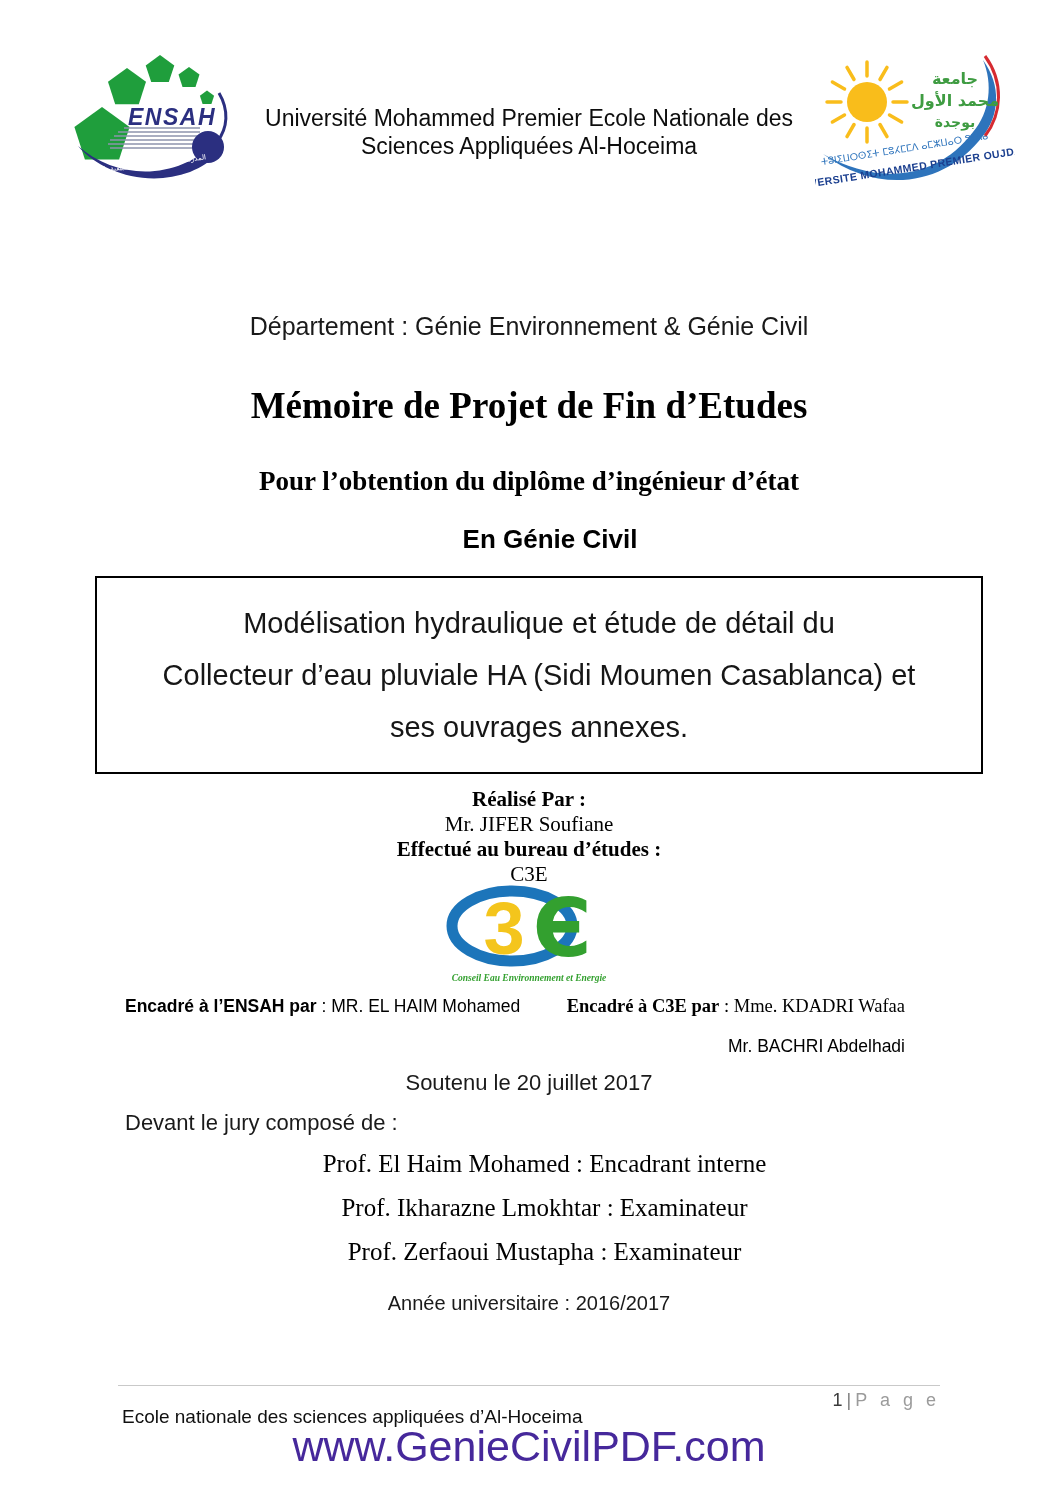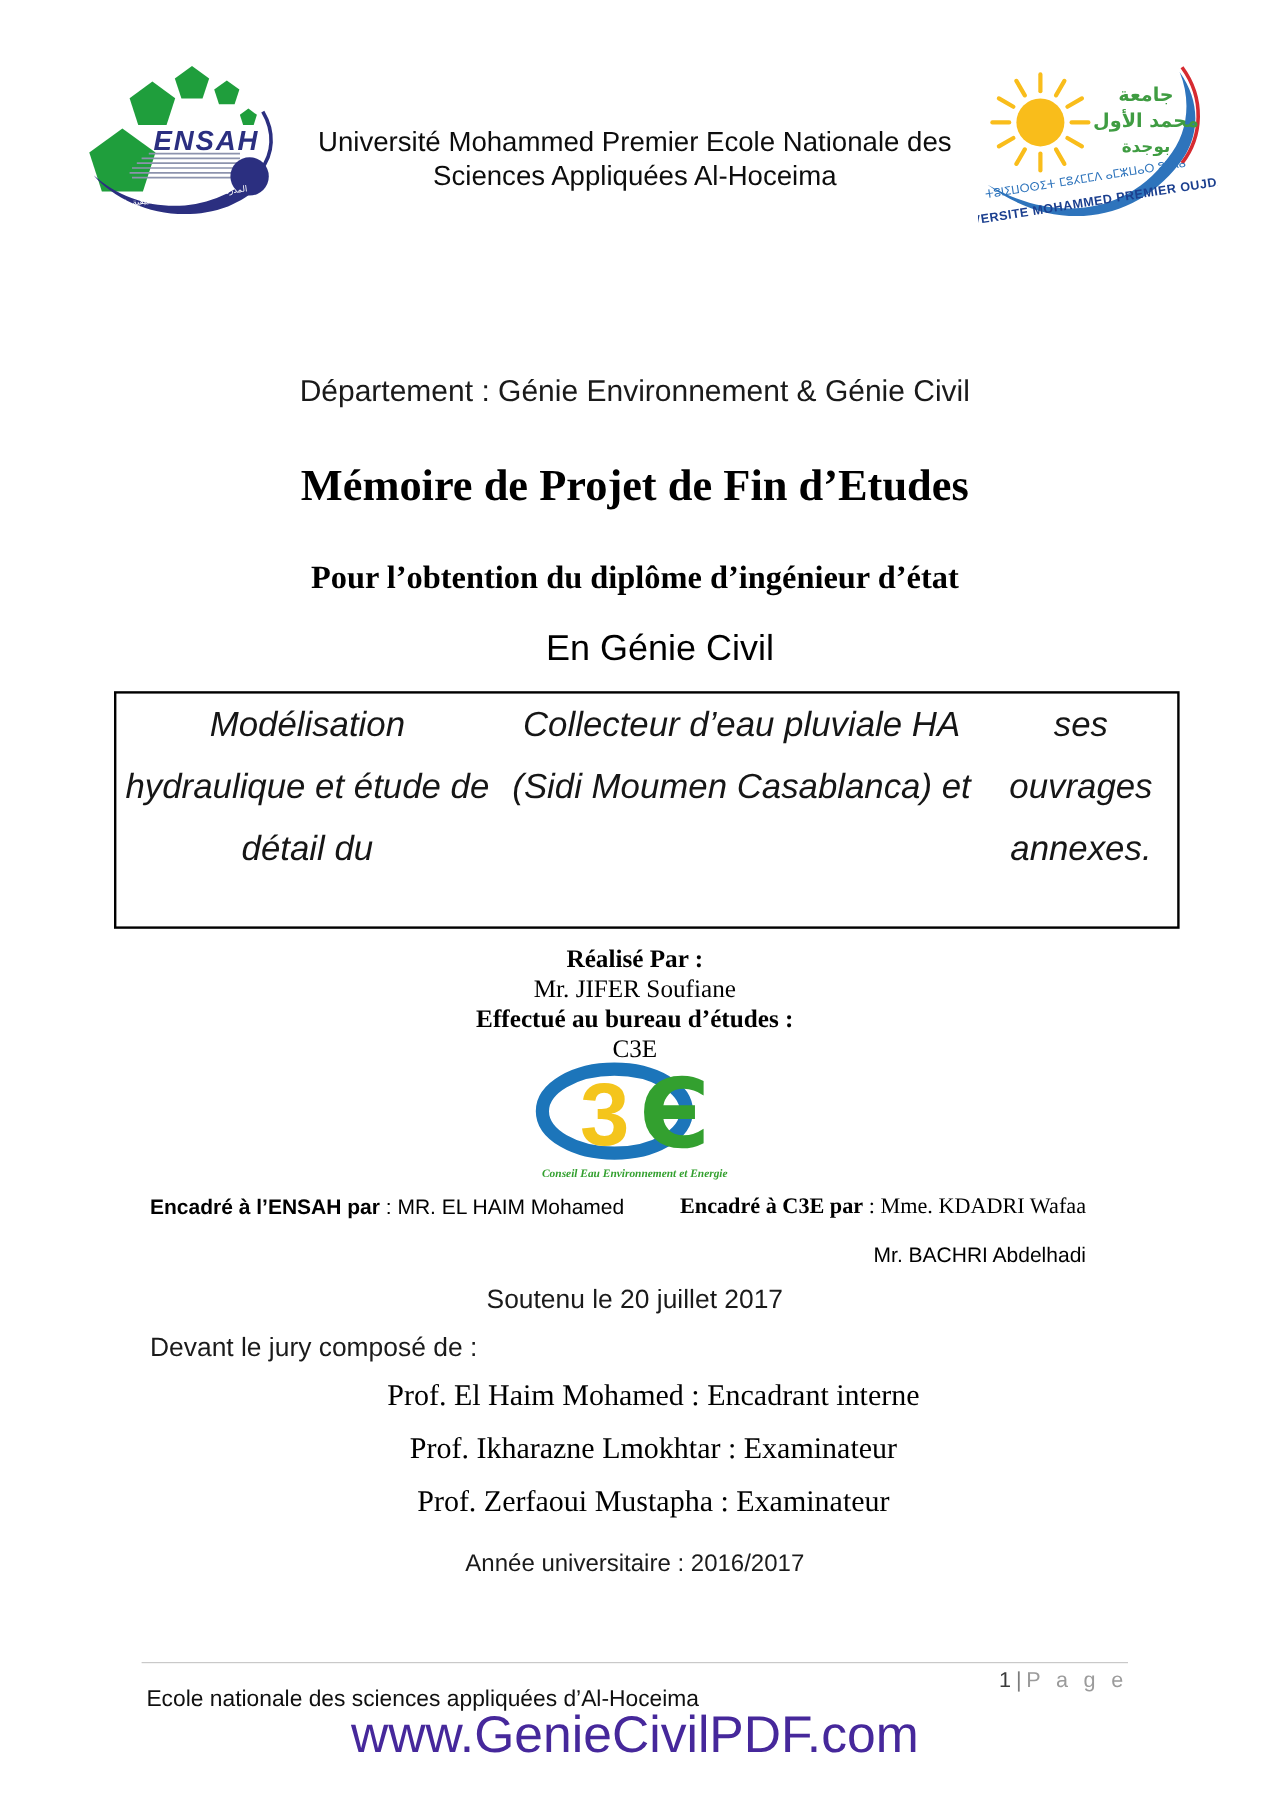--- a/index.html
+++ b/index.html
@@ -25,29 +25,29 @@
   
   .department{top:312px;font-size:25px;color:#1a1a1a;}
   .memoir-title{
     top:384px;font-family:"Liberation Serif", serif;
     font-weight:bold;font-size:37px;color:#000;
   }
   .diploma{
     top:466px;font-family:"Liberation Serif", serif;
     font-weight:bold;font-size:27px;color:#000;
   }
-  .specialty{top:524px;font-size:30px;font-weight:normal;color:#000;margin-left:42px;}
+  .specialty{top:524px;font-size:26px;font-weight:bold;color:#000;margin-left:42px;}
 
   
   .title-box{
     left:95px;top:576px;width:884px;height:194px;
     border:2px solid #000;
-    display:flex;flex-direction:row;justify-content:center;
+    display:flex;flex-direction:column;justify-content:center;
     text-align:center;
-    font-size:29px;line-height:52px;color:#161616;font-style:italic;
+    font-size:29px;line-height:52px;color:#161616;
   }
 
   
   .realise-block{top:787px;font-family:"Liberation Serif", serif;font-size:21px;line-height:25px;color:#000;}
   .realise-block .b{font-weight:bold;}
 
   
   .c3e-logo{left:50%;transform:translateX(-50%);top:884px;}
 
   

